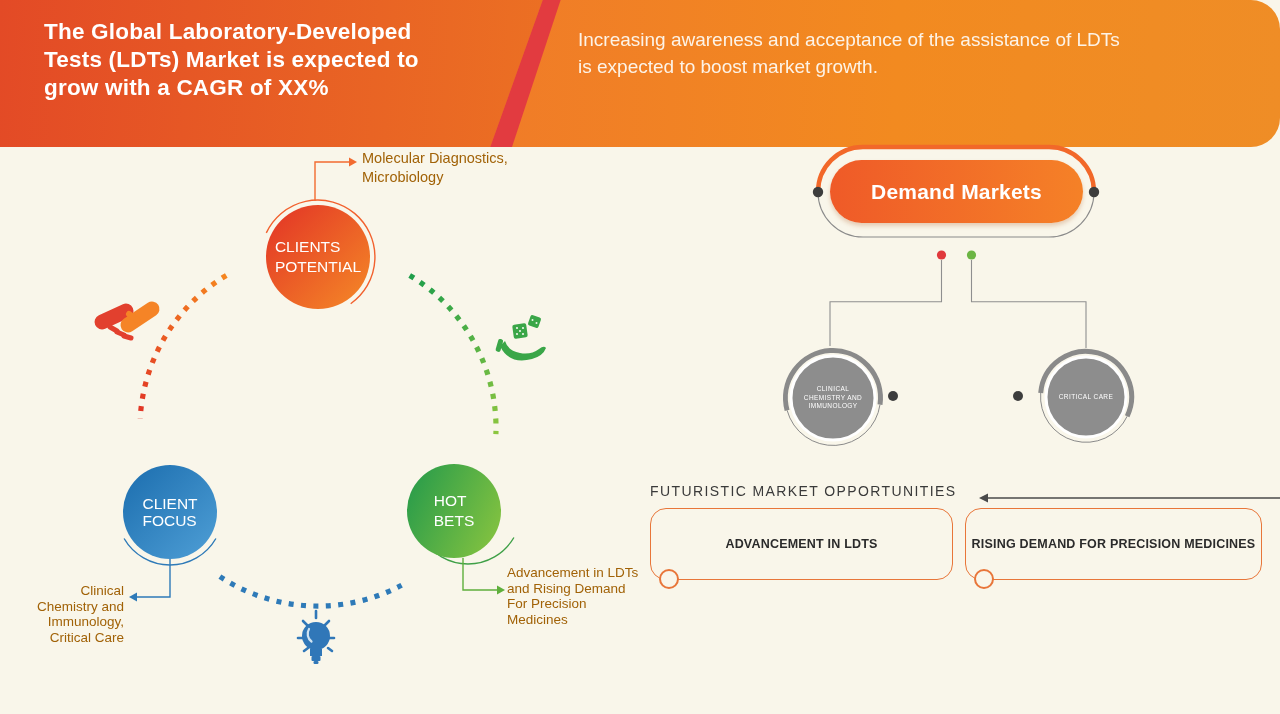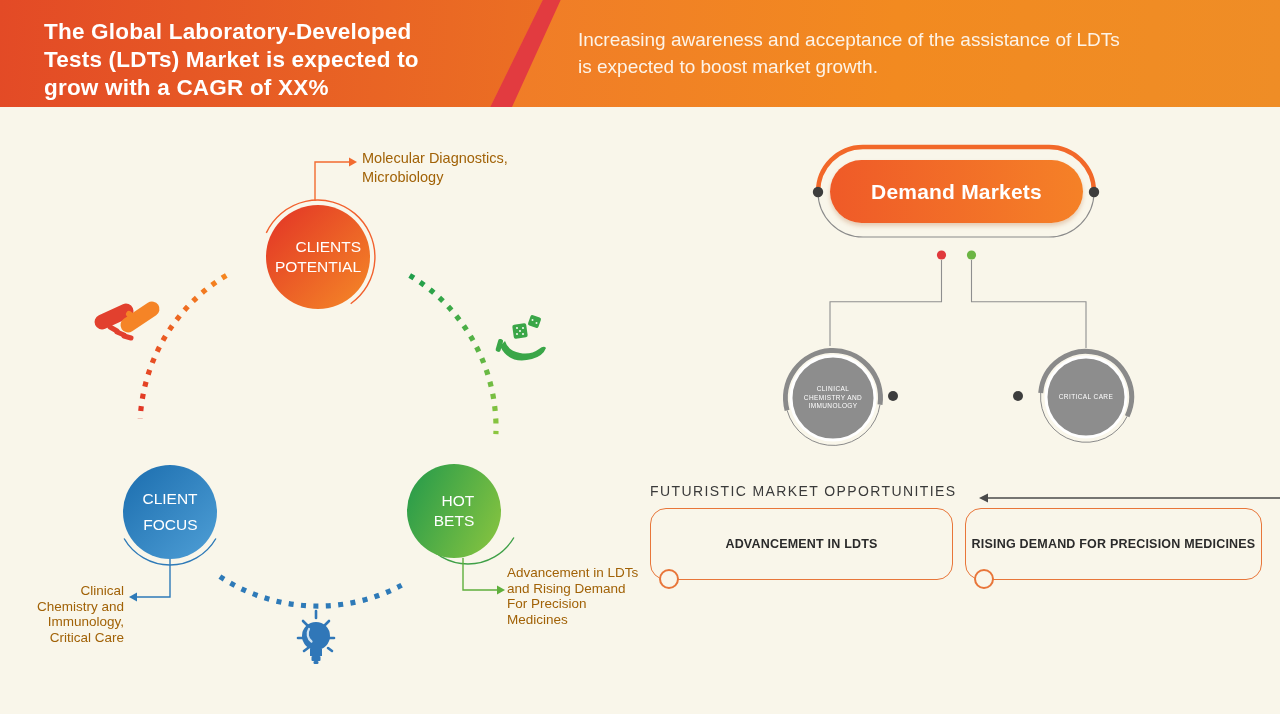--- a/index.html
+++ b/index.html
@@ -4,37 +4,37 @@
 <style>
   html,body{margin:0;padding:0;}
   body{
     width:1280px;height:714px;position:relative;overflow:hidden;
     background:#f9f6ea;
     font-family:"Liberation Sans","DejaVu Sans",sans-serif;
     -webkit-font-smoothing:antialiased;
   }
   .pre{white-space:pre-line;}
   
-  .banner{position:absolute;left:0;top:0;width:1280px;height:107px;
-    background:linear-gradient(92deg,#ee6a31 0%,#f28a20 70%,#ef8d26 100%);}
+  .banner{position:absolute;left:0;top:0;width:1280px;height:147px;
+    background:linear-gradient(92deg,#ee6a31 0%,#f28a20 70%,#ef8d26 100%);border-radius:29px;}
   .banner-left{position:absolute;inset:0;
     background:linear-gradient(94deg,#e34a26 0%,#ef7f22 60%,#f89b1e 100%);
     clip-path:polygon(0 0,42.4% 0,38.3% 100%,0 100%);}
   .banner-stripe{position:absolute;inset:0;background:#e23b40;
     clip-path:polygon(42.4% 0,43.8% 0,40% 100%,38.3% 100%);}
   .banner-headline{position:absolute;left:44px;top:18px;width:470px;
     color:#ffffff;font-size:22.5px;line-height:28px;font-weight:700;letter-spacing:.2px;}
   .banner-subtext{position:absolute;left:578px;top:26px;width:660px;
     color:#fdf3e7;font-size:19px;line-height:27px;font-weight:400;}
   
   .cycle-circle{position:absolute;border-radius:50%;display:flex;align-items:center;justify-content:center;
-    color:#fff;text-align:right;font-weight:500;}
+    color:#fff;text-align:left;font-weight:500;}
   .cp{left:266px;top:205px;width:104px;height:104px;font-size:15.5px;line-height:20px;
     background:linear-gradient(135deg,#e23226 0%,#f58a27 100%);}
-  .cf{left:123px;top:465px;width:94px;height:94px;font-size:15.5px;line-height:26px;
+  .cf{left:123px;top:465px;width:94px;height:94px;font-size:15.5px;line-height:17px;
     background:linear-gradient(135deg,#1b6dae 0%,#4f9fd6 100%);}
   .hb{left:407px;top:464px;width:94px;height:94px;font-size:15.5px;line-height:20px;
     background:linear-gradient(115deg,#22994b 0%,#8cc63f 100%);}
   .annotation{position:absolute;color:#a16207;}
   .anno-molecular{left:362px;top:149px;font-size:14.5px;line-height:19px;text-align:left;}
   .anno-clinical{left:18px;top:583px;width:106px;font-size:13.5px;line-height:15.5px;text-align:right;}
   .anno-advancement{left:507px;top:565px;width:150px;font-size:13.5px;line-height:15.5px;text-align:left;}
   
   .pill{position:absolute;left:830px;top:160px;width:253px;height:63px;border-radius:32px;
     background:linear-gradient(90deg,#ef5a28 0%,#f58127 100%);

